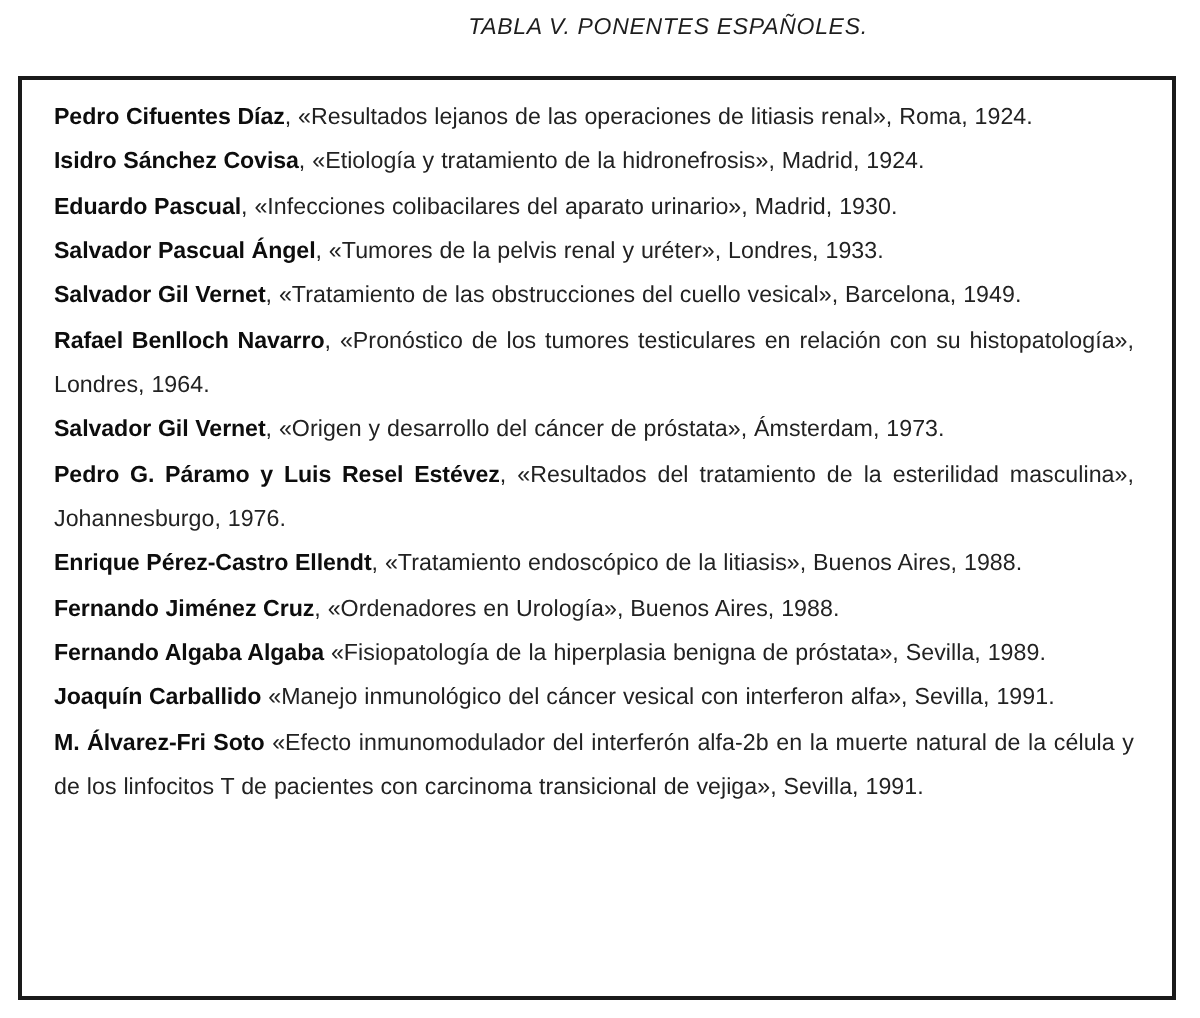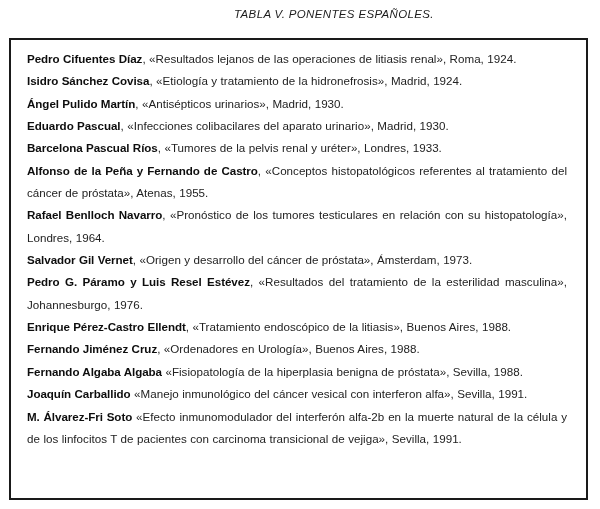--- a/index.html
+++ b/index.html
@@ -80,26 +80,25 @@
 </style>
 </head>
 <body>
 
 <div id="table-caption">TABLA V. PONENTES ESPAÑOLES.</div>
 
 <div id="table-box">
   <ul id="entry-list">
       <li class="entry single"><span class="entry-name">Pedro Cifuentes Díaz</span><span class="entry-rest">, «Resultados lejanos de las operaciones de litiasis renal», Roma, 1924.</span></li>
       <li class="entry single"><span class="entry-name">Isidro Sánchez Covisa</span><span class="entry-rest">, «Etiología y tratamiento de la hidronefrosis», Madrid, 1924.</span></li>
-      <li class="entry single"><span class="entry-name">Ángel Pulido Martín</span><span class="entry-rest">, «Antisépticos urinarios», Madrid, 1930.</span></li>
       <li class="entry single"><span class="entry-name">Eduardo Pascual</span><span class="entry-rest">, «Infecciones colibacilares del aparato urinario», Madrid, 1930.</span></li>
-      <li class="entry single"><span class="entry-name">Barcelona Pascual Ríos</span><span class="entry-rest">, «Tumores de la pelvis renal y uréter», Londres, 1933.</span></li>
-      <li class="entry"><span class="entry-name">Alfonso de la Peña y Fernando de Castro</span><span class="entry-rest">, «Conceptos histopatológicos referentes al tratamiento del cáncer de próstata», Atenas, 1955.</span></li>
+      <li class="entry single"><span class="entry-name">Salvador Pascual Ángel</span><span class="entry-rest">, «Tumores de la pelvis renal y uréter», Londres, 1933.</span></li>
+      <li class="entry single"><span class="entry-name">Salvador Gil Vernet</span><span class="entry-rest">, «Tratamiento de las obstrucciones del cuello vesical», Barcelona, 1949.</span></li>
       <li class="entry"><span class="entry-name">Rafael Benlloch Navarro</span><span class="entry-rest">, «Pronóstico de los tumores testiculares en relación con su histopatología», Londres, 1964.</span></li>
       <li class="entry single"><span class="entry-name">Salvador Gil Vernet</span><span class="entry-rest">, «Origen y desarrollo del cáncer de próstata», Ámsterdam, 1973.</span></li>
       <li class="entry"><span class="entry-name">Pedro G. Páramo y Luis Resel Estévez</span><span class="entry-rest">, «Resultados del tratamiento de la esterilidad masculina», Johannesburgo, 1976.</span></li>
       <li class="entry single"><span class="entry-name">Enrique Pérez-Castro Ellendt</span><span class="entry-rest">, «Tratamiento endoscópico de la litiasis», Buenos Aires, 1988.</span></li>
       <li class="entry single"><span class="entry-name">Fernando Jiménez Cruz</span><span class="entry-rest">, «Ordenadores en Urología», Buenos Aires, 1988.</span></li>
-      <li class="entry single"><span class="entry-name">Fernando Algaba Algaba</span><span class="entry-rest"> «Fisiopatología de la hiperplasia benigna de próstata», Sevilla, 1988.</span></li>
+      <li class="entry single"><span class="entry-name">Fernando Algaba Algaba</span><span class="entry-rest"> «Fisiopatología de la hiperplasia benigna de próstata», Sevilla, 1989.</span></li>
       <li class="entry single"><span class="entry-name">Joaquín Carballido</span><span class="entry-rest"> «Manejo inmunológico del cáncer vesical con interferon alfa», Sevilla, 1991.</span></li>
       <li class="entry"><span class="entry-name">M. Álvarez-Fri Soto</span><span class="entry-rest"> «Efecto inmunomodulador del interferón alfa-2b en la muerte natural de la célula y de los linfocitos T de pacientes con carcinoma transicional de vejiga», Sevilla, 1991.</span></li>
     </ul>
 </div>
 
 </body></html>

